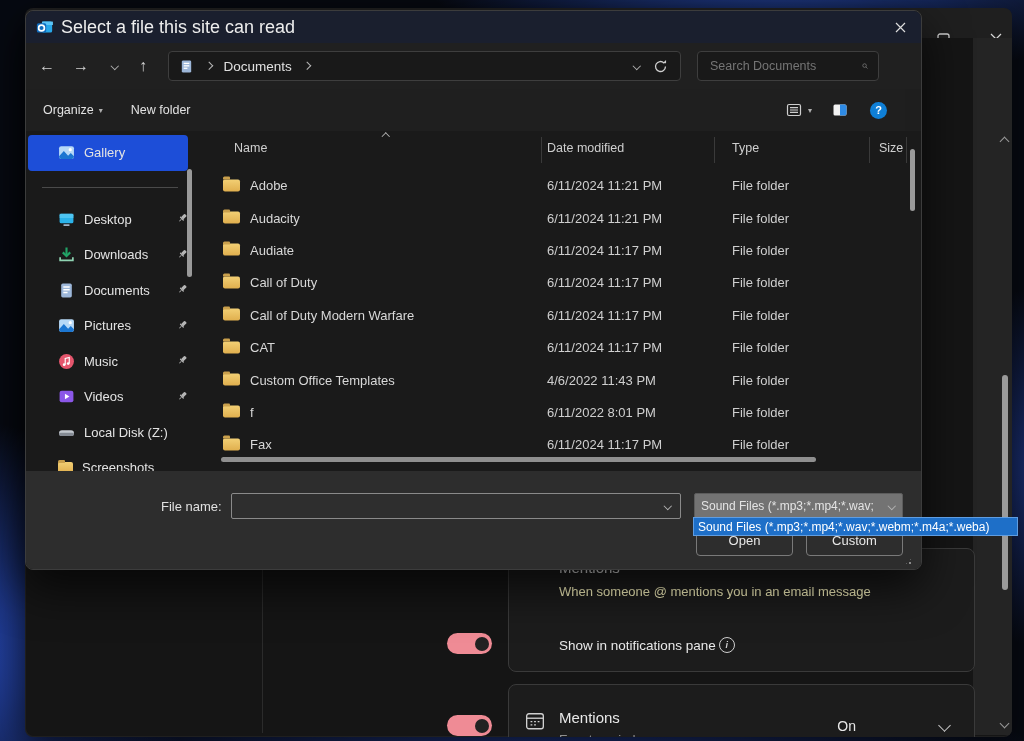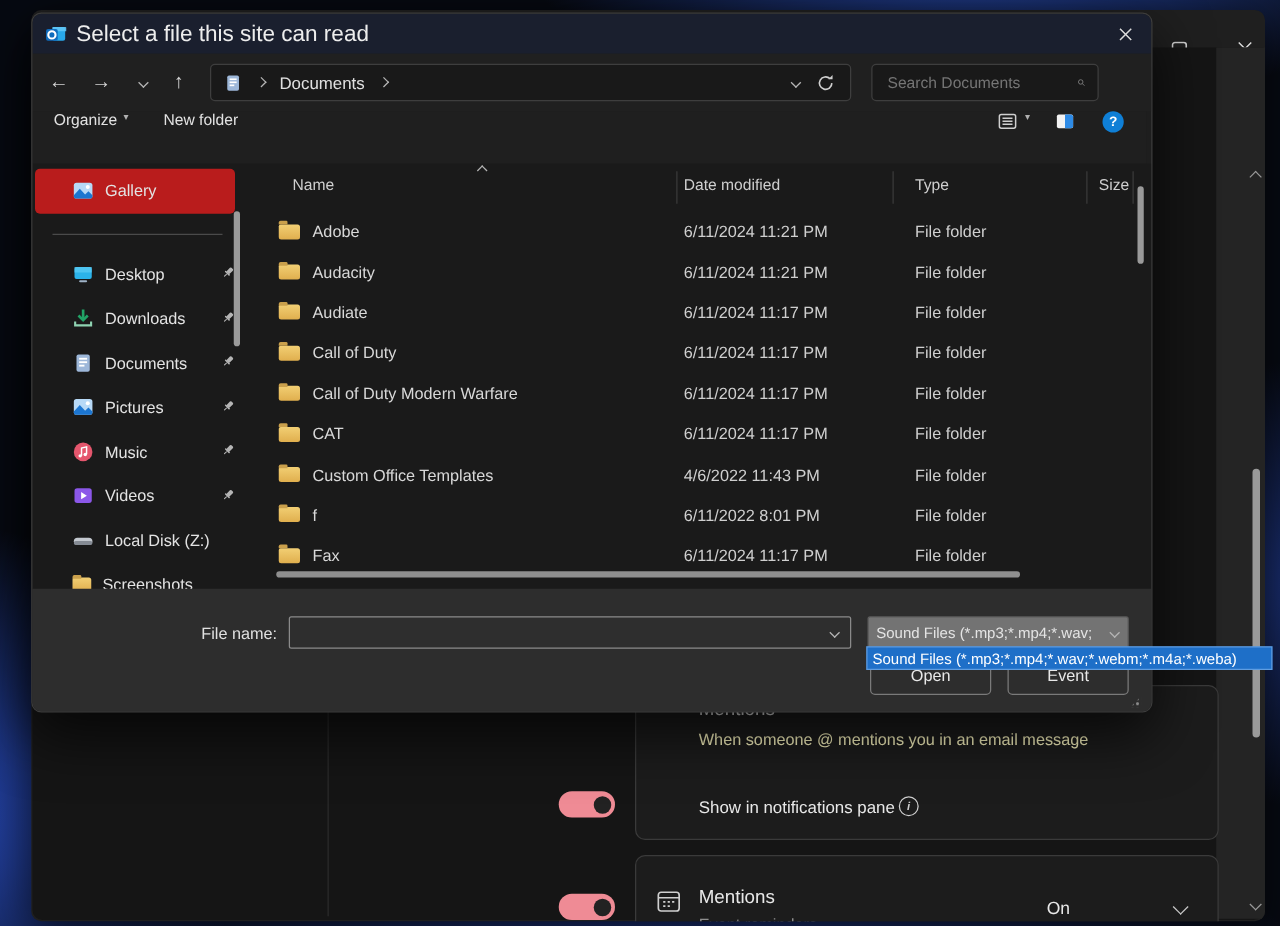--- a/index.html
+++ b/index.html
@@ -37,27 +37,27 @@
   .scroll-thumb-v{position:absolute;width:6px;background:#9a9a9a;border-radius:3px}
 
   
   .dialog{position:absolute;left:25px;top:10px;width:897px;height:560px;background:#1e1e1e;border:1px solid #3c3c3c;border-radius:8px;box-sizing:border-box;box-shadow:0 18px 46px rgba(0,0,0,.7);z-index:5;overflow:hidden}
   .dlg-titlebar{position:absolute;left:0;top:0;right:0;height:32px;background:#1a1f2e;border-radius:7px 7px 0 0;display:flex;align-items:center}
   .dlg-title{font-size:18px;color:#ededed;margin-left:8px}
   .dlg-close{position:absolute;right:6px;top:5px;width:30px;height:22px;display:flex;align-items:center;justify-content:center}
   .navrow{position:absolute;left:0;top:32px;right:0;height:46px;background:#202020}
   .nav-ico{position:absolute;top:0;height:46px;display:flex;align-items:center;justify-content:center;width:26px;color:#d2d2d2;font-size:16px}
   .barbox{position:absolute;top:8px;height:30px;background:#191919;border:1px solid #3e3e3e;border-radius:4px;box-sizing:border-box;display:flex;align-items:center}
-  .toolbar{position:absolute;left:0;top:78px;right:4px;height:42px;background:#1f1f1f;display:flex;}
+  .toolbar{position:absolute;left:0;top:78px;right:16px;height:42px;background:#1f1f1f;display:flex;align-items:center}
   .tb-label{font-size:12.5px;color:#e2e2e2}
   .main{position:absolute;left:0;top:120px;right:0;height:340px;background:#1a1a1a}
   .side-item{position:relative;height:35.5px;display:flex;align-items:center;padding-left:32px;font-size:13px;color:#e3e3e3}
   .side-item .lbl{margin-left:9px;white-space:nowrap}
   .side-item .pin{position:absolute;right:18px;top:50%;transform:translateY(-50%)}
-  .side-sel{background:#b91c1c;border-radius:4px}
+  .side-sel{background:#1d4ed8;border-radius:4px}
   .hdr-cell{position:absolute;top:0;height:30px;display:flex;align-items:center;font-size:12.5px;color:#cfcfcf}
   .hdr-sep{position:absolute;top:3px;height:26px;width:1px;background:#3a3a3a}
   .rows{position:absolute;left:185px;top:38px;right:10px}
   .row{position:relative;height:32.4px}
   .cell{position:absolute;top:50%;transform:translateY(-50%);font-size:13px;color:#d8d8d8;white-space:nowrap}
   .name-wrap{position:absolute;left:12px;top:50%;transform:translateY(-50%);display:flex;align-items:center;gap:10px}
   .footer{position:absolute;left:0;right:0;top:460px;height:100px;background:#2d2d2d;border-radius:0 0 7px 7px}
   .btn{position:absolute;top:54px;width:95px;height:29px;background:#2d2d2d;border:1px solid #7a7a7a;border-radius:4px;display:flex;align-items:center;justify-content:center;font-size:13px;color:#e8e8e8}
   .combo{position:absolute;top:22px;height:26px;box-sizing:border-box;border-radius:2px;display:flex;align-items:center}
   .grip{position:absolute;right:8px;bottom:5px;width:9px;height:9px;background-image:radial-gradient(#8a8a8a 1px,transparent 1.3px);background-size:4px 4px;clip-path:polygon(100% 0,100% 100%,0 100%)}
@@ -405,21 +405,21 @@
       <span class="chev down sm" style="margin-left:auto;margin-right:10px"></span>
     </div>
     <div class="combo" style="left:668px;width:209px;background:#737373;border:1px solid #5c5c5c">
       <span style="margin-left:6px;font-size:12px;color:#e4e4e4;white-space:nowrap;overflow:hidden;max-width:180px">Sound Files (*.mp3;*.mp4;*.wav;</span>
       <span class="chev down sm" style="margin-left:auto;margin-right:8px;flex:0 0 auto"></span>
     </div>
     <div class="btn" style="left:670px">
         <span>Open</span>
       </div>
     <div class="btn" style="left:780px">
-        <span>Event</span>
+        <span>Custom</span>
       </div>
     <div class="grip"></div>
   </div>
 </div>
 
 <div class="dropdown-item">
   <span>Sound Files (*.mp3;*.mp4;*.wav;*.webm;*.m4a;*.weba)</span>
 </div>
 
 </body></html>

